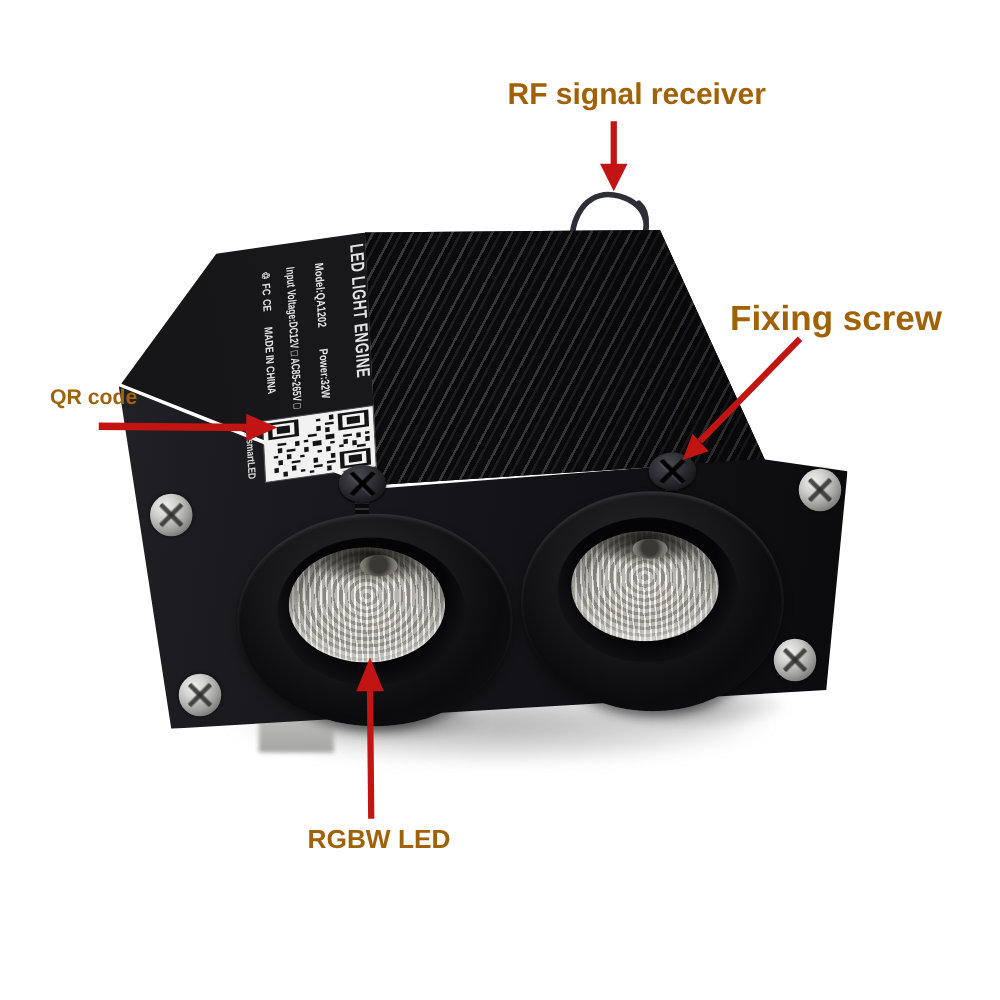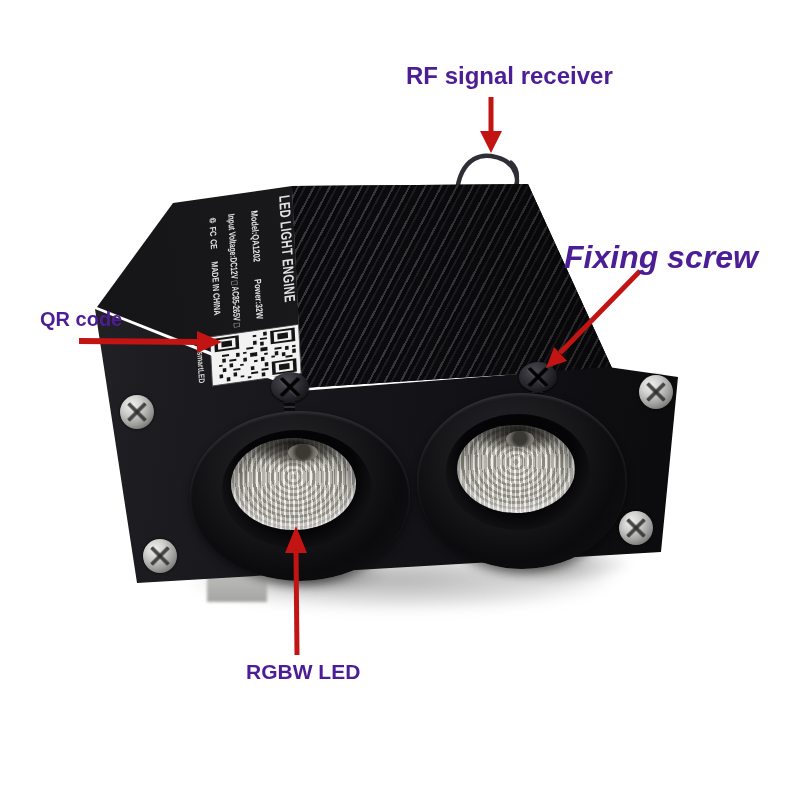--- a/index.html
+++ b/index.html
@@ -76,24 +76,24 @@
   .lbl-line3{left:13px;top:57px;font-size:9.5px;transform:scaleX(.70);}
   .lbl-line4{left:14px;top:77px;font-size:9px;transform:scaleX(.78);}
   .lbl-line4 .cert{margin-right:4px;font-weight:700;}
   .lbl-line4 .madein{margin-left:12px;}
   .lbl-brand{left:134px;top:96px;font-size:8.5px;transform:scaleX(.8);color:#d9d9d9;}
   .qr-block{position:absolute;left:133px;top:2px;width:48px;height:88px;background:#f2f2f2;
     box-shadow:0 0 0 1px rgba(255,255,255,.25);}
   .qr-block svg{display:block;width:100%;height:100%;}
 
   
-  .ann{position:absolute;color:#4c1d95;font-weight:700;z-index:10;white-space:nowrap;}
+  .ann{position:absolute;color:#a16207;font-weight:700;z-index:10;white-space:nowrap;}
   .ann-rf{left:406px;top:62px;font-size:24px;}
-  .ann-fix{left:564px;top:239px;font-size:32px;font-style:italic;}
-  .ann-qr{left:40px;top:308px;font-size:20px;text-align:right;}
+  .ann-fix{left:584px;top:239px;font-size:28px;}
+  .ann-qr{left:40px;top:308px;font-size:17px;text-align:right;}
   .ann-rgbw{left:246px;top:660px;font-size:21px;}
 
   .z0{z-index:0}.z1{z-index:1}.z2{z-index:2}.z3{z-index:3}.z4{z-index:4}.z5{z-index:5}.z6{z-index:6}.z10{z-index:10}
 </style>
 </head>
 <body>
 
 <div id="scene">
 
   <div class="abs shadow-main z0"></div>

